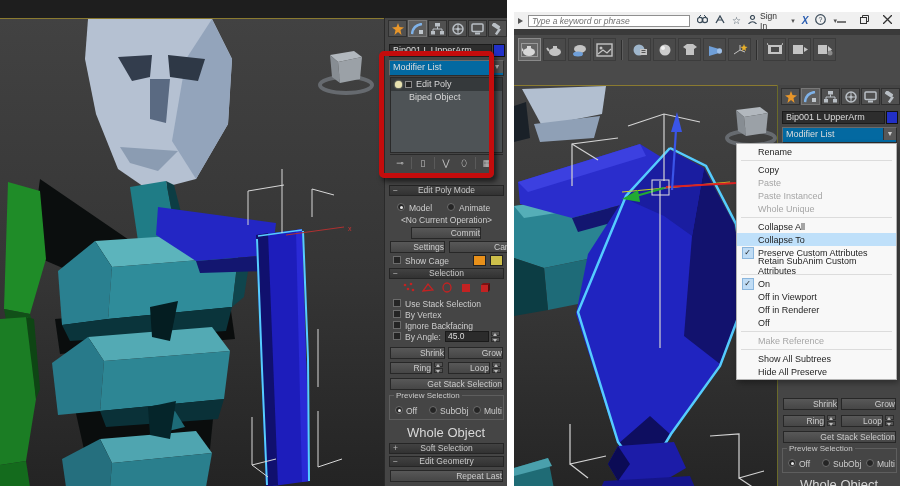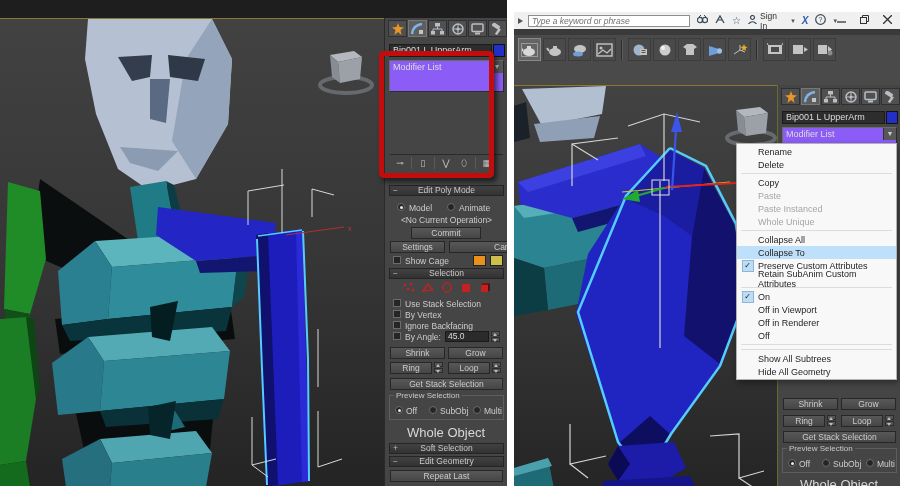--- a/index.html
+++ b/index.html
@@ -22,35 +22,35 @@
 
   
   .cpanel { position:absolute; background:#454545; }
   #left-cpanel  { left:384px; top:18px; width:123px; height:468px; border-left:1px solid #2a2a2a; }
   #right-cpanel { left:263px; top:73px; width:123px; height:413px; border-left:1px solid #6a6a2a; }
   .tabs { position:absolute; left:3px; display:flex; gap:1px; }
   .tab { width:19px; height:17px; background:#505050; border:1px solid #303030; display:flex; align-items:center; justify-content:center; }
   .tab.active { background:#5e5e5e; border-color:#777; }
   .namefield { position:absolute; left:4px; height:13px; background:#2d2d2d; border:1px solid #1c1c1c; color:#ddd; line-height:11px; padding-left:3px; width:103px; white-space:nowrap; overflow:hidden; }
   .colorswatch { position:absolute; width:12px; height:13px; background:#2230c8; border:1px solid #111; }
-  .modlist { position:absolute; left:4px; width:115px; height:32px; background:#8b5cf6; border:1px solid #6a6a6a; border-bottom-color:#2c2c2c; border-right-color:#2c2c2c; color:#ddd; line-height:12px; padding-left:3px; }
+  .modlist { position:absolute; left:4px; width:115px; height:16px; background:#0369a1; border:1px solid #6a6a6a; border-bottom-color:#2c2c2c; border-right-color:#2c2c2c; color:#ddd; line-height:12px; padding-left:3px; }
   .modlist .dd { position:absolute; right:0; top:0; width:13px; height:12px; background:#585858; border-left:1px solid #333; color:#ccc; text-align:center; font-size:7px; line-height:12px; }
   .stackbox { position:absolute; left:5px; width:113px; background:#4e5356; border:1px solid #2a2a2a; overflow:hidden; }
   .stackrow { height:13px; line-height:13px; color:#d6d6d6; display:flex; align-items:center; }
   .stackrow.sel { background:#35393b; }
   .stackrow .bulb { width:7px; height:7px; border-radius:50%; background:#e8e2b0; margin:0 3px 0 4px; box-shadow:0 0 2px #ffc; }
   .stackrow .mbox { width:7px; height:7px; background:#222; border:1px solid #888; margin-right:4px; }
   .stackrow.child { padding-left:18px; }
   .stackbar { position:absolute; left:5px; width:113px; height:17px; display:flex; align-items:center; gap:4px; padding-left:3px; border-top:1px solid #2a2a2a; color:#c2c2c2; }
   .stackbar .sbi { font-size:9px; width:14px; text-align:center; }
   .stackbar .sep { width:1px; height:12px; background:#2e2e2e; border-right:1px solid #5a5a5a; }
 
   .rollhead { position:absolute; left:4px; width:115px; height:11px; background:linear-gradient(#424242,#323232); border:1px solid #252525; color:#c9c9c9; text-align:center; line-height:9px; font-size:8.5px; }
   .rollhead .pm { position:absolute; left:3px; top:0; color:#bbb; }
-  .b3 { position:absolute; height:12px; background:linear-gradient(#585858,#464646); border:1px solid #272727; color:#ccc; font-size:8.5px; text-align:center; line-height:10px; }
+  .b3 { position:absolute; height:12px; background:linear-gradient(#585858,#464646); border:1px solid #272727; color:#ccc; font-size:8.5px; text-align:right; line-height:10px; }
   .chk { position:absolute; width:8px; height:8px; background:#252525; border:1px solid #6b6b6b; }
   .rad { position:absolute; width:8px; height:8px; border-radius:50%; background:#252525; border:1px solid #6b6b6b; }
   .rad.on::after { content:""; position:absolute; left:2px; top:2px; width:3px; height:3px; border-radius:50%; background:#e9e9e9; }
   .lbl { position:absolute; color:#cdcdcd; font-size:8.5px; white-space:nowrap; }
   .numfield { position:absolute; height:11px; background:#2b2b2b; border:1px solid #1a1a1a; color:#ddd; font-size:8.5px; line-height:9px; padding-left:2px; }
   .spin { position:absolute; width:9px; height:11px; display:flex; flex-direction:column; gap:1px; }
   .spin i { flex:1; background:#555; border:1px solid #2c2c2c; position:relative; }
   .spin i::after { content:""; position:absolute; left:1px; border-left:2.5px solid transparent; border-right:2.5px solid transparent; }
   .spin i.up::after  { top:1px; border-bottom:3px solid #bbb; }
   .spin i.dn::after  { top:1px; border-top:3px solid #bbb; }
@@ -208,20 +208,30 @@
         <span class="tab">
             <svg width="13" height="12">
               <rect x="1" y="1" width="8" height="4" rx="1" fill="#b9bfc5" transform="rotate(35 5 3)"></rect>
               <rect x="6" y="5" width="2.5" height="7" fill="#b9bfc5" transform="rotate(35 7 8)"></rect>
             </svg>
           </span>
       </div>
       <div class="namefield" style="top:26px;">Bip001 L UpperArm</div>
       <div class="colorswatch" style="left:108px; top:26px;"></div>
       <div class="modlist" style="top:42px;"><span>Modifier List</span><span class="dd">▼</span></div>
+      <div class="stackbox" style="top:59px; height:76px;">
+        <div class="stackrow sel">
+          <span class="bulb"></span>
+          <span class="mbox"></span>
+          <span>Edit Poly</span>
+        </div>
+        <div class="stackrow child">
+          <span>Biped Object</span>
+        </div>
+      </div>
       <div class="stackbar" style="top:136px;">
         <span class="sbi">⊸</span>
         <span class="sep"></span>
         <span class="sbi">▯</span>
         <span class="sep"></span>
         <span class="sbi">⋁</span>
         <span class="sbi">⬯</span>
         <span class="sep"></span>
         <span class="sbi">▦</span>
       </div>
@@ -571,24 +581,20 @@
       <span class="lbl" style="left:99px; top:374px;">Multi</span>
       <div class="statustext" style="top:392px;">Whole Object Selected</div>
       <div class="rollhead" style="top:405px;"><span class="pm">+</span><span>Soft Selection</span></div>
     </div>
 
     <div id="context-menu">
         <div class="cm-item">
           <span class="gut"></span>
           <span>Rename</span>
         </div>
-        <div class="cm-item">
-          <span class="gut"></span>
-          <span>Delete</span>
-        </div>
         <div class="cm-sep"></div>
         <div class="cm-item">
           <span class="gut"></span>
           <span>Copy</span>
         </div>
         <div class="cm-item dis">
           <span class="gut"></span>
           <span>Paste</span>
         </div>
         <div class="cm-item dis">
@@ -631,24 +637,28 @@
         </div>
         <div class="cm-item">
           <span class="gut"></span>
           <span>Off in Renderer</span>
         </div>
         <div class="cm-item">
           <span class="gut"></span>
           <span>Off</span>
         </div>
         <div class="cm-sep"></div>
+        <div class="cm-item dis">
+          <span class="gut"></span>
+          <span>Make Reference</span>
+        </div>
         <div class="cm-sep"></div>
         <div class="cm-item">
           <span class="gut"></span>
           <span>Show All Subtrees</span>
         </div>
         <div class="cm-item">
           <span class="gut"></span>
-          <span>Hide All Geometry</span>
+          <span>Hide All Preserve</span>
         </div>
       </div>
   </div>
 </div>
 
 </body></html>

